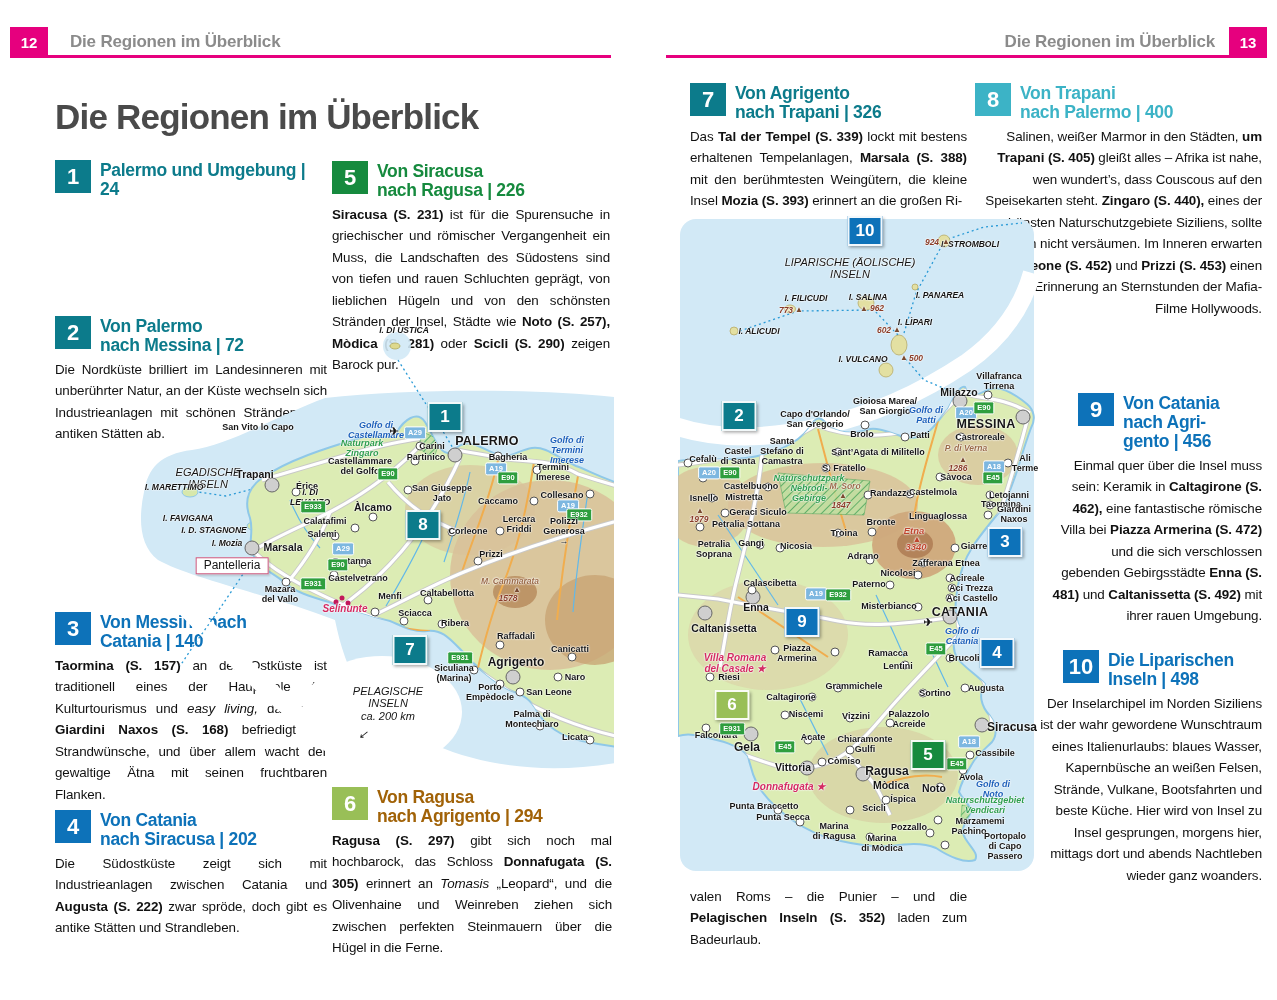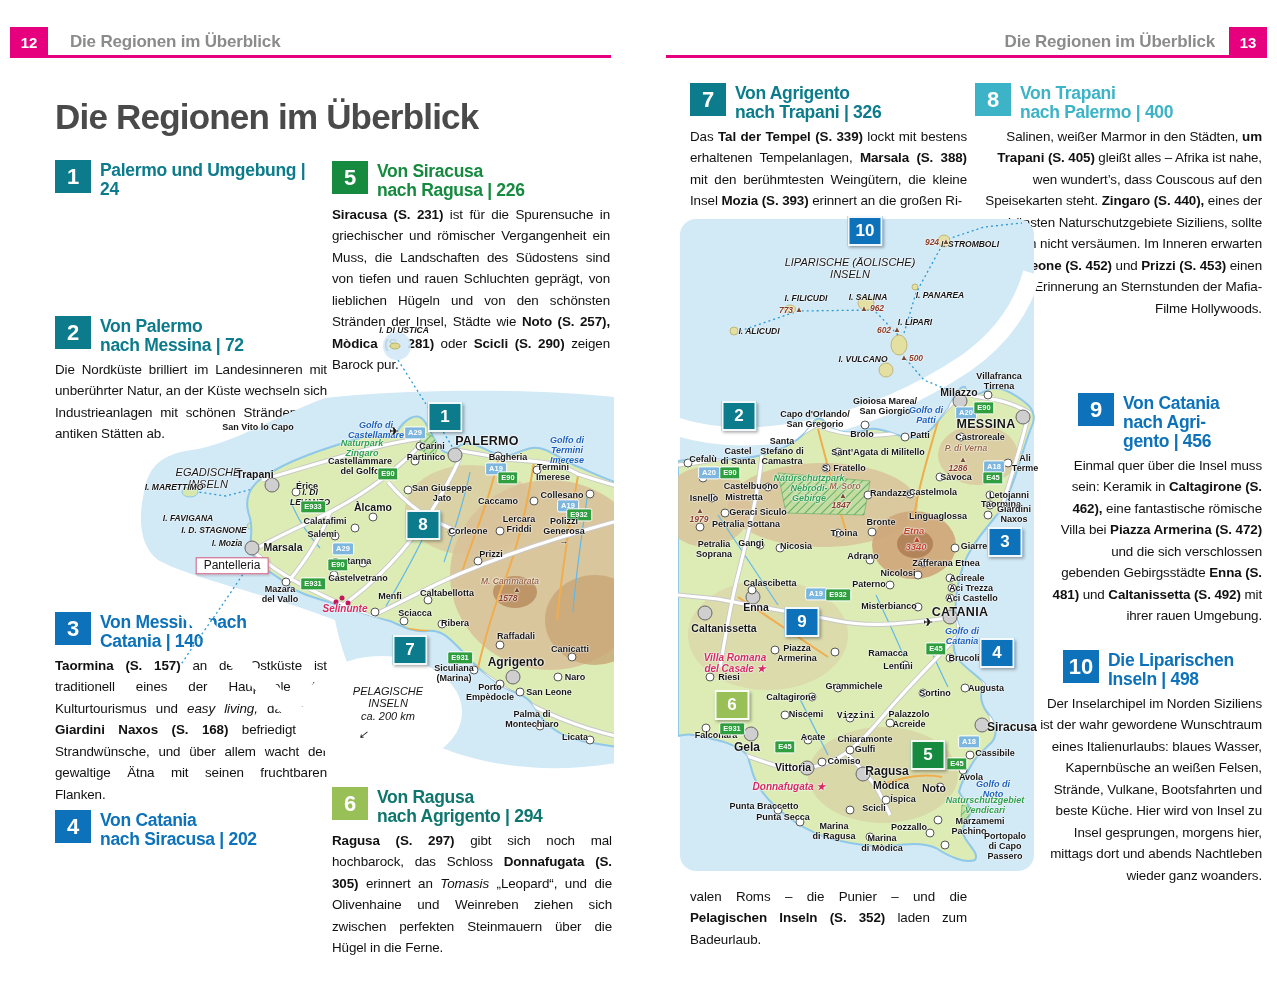--- a/index.html
+++ b/index.html
@@ -106,32 +106,33 @@
         <div class="numbox" style="background: rgb(13, 114, 185);">3</div>
     <h3 class="sec-title" style="color: rgb(13, 114, 185);">Von Messina nach<br>Catania | 140</h3>
       </div>
     <p class="sec-body"><b>Taormina (S. 157)</b><span> an der Ostküste ist traditionell eines der Hauptziele für Kulturtourismus und </span><i>easy living,</i><span> das nahe </span><b>Giardini Naxos (S. 168)</b><span> befriedigt die Strandwünsche, und über allem wacht der gewaltige Ätna mit seinen fruchtbaren Flanken.</span></p>
   </section>
   <section class="sec" id="sec4">
     <div class="sec-head">
         <div class="numbox" style="background: rgb(13, 114, 185);">4</div>
     <h3 class="sec-title" style="color: rgb(13, 114, 185);">Von Catania<br>nach Siracusa | 202</h3>
       </div>
+    <p class="sec-body"><span>Die Südostküste zeigt sich mit Industrieanlagen zwischen Catania und </span><b>Augusta (S. 222)</b><span> zwar spröde, doch gibt es antike Stätten und Strandleben.</span></p>
   </section>
   <section class="sec" id="sec5">
     <div class="sec-head">
         <div class="numbox" style="background: rgb(22, 138, 62);">5</div>
     <h3 class="sec-title" style="color: rgb(22, 138, 62);">Von Siracusa<br>nach Ragusa | 226</h3>
       </div>
     <p class="sec-body"><b>Siracusa (S. 231)</b><span> ist für die Spurensuche in griechischer und römischer Vergangenheit ein Muss, die Landschaften des Südostens sind von tiefen und rauen Schluchten geprägt, von lieblichen Hügeln und von den schönsten Stränden der Insel, Städte wie </span><b>Noto (S. 257),</b><span> </span><b>Mòdica (S. 281)</b><span> oder </span><b>Scicli (S. 290)</b><span> zeigen Barock pur.</span></p>
   </section>
   <section class="sec" id="sec6">
     <div class="sec-head">
         <div class="numbox" style="background: rgb(153, 191, 87);">6</div>
-    <h3 class="sec-title" style="color: #0f766e;">Von Ragusa<br>nach Agrigento | 294</h3>
+    <h3 class="sec-title" style="color: #a16207;">Von Ragusa<br>nach Agrigento | 294</h3>
       </div>
     <p class="sec-body"><b>Ragusa (S. 297)</b><span> gibt sich noch mal hochbarock, das Schloss </span><b>Donnafugata (S. 305)</b><span> erinnert an </span><i>Tomasis</i><span> „Leopard“, und die Olivenhaine und Weinreben ziehen sich zwischen perfekten Steinmauern über die Hügel in die Ferne.</span></p>
   </section>
   <section class="sec" id="sec7">
     <div class="sec-head">
         <div class="numbox" style="background: rgb(12, 123, 139);">7</div>
     <h3 class="sec-title" style="color: rgb(12, 123, 139);">Von Agrigento<br>nach Trapani | 326</h3>
       </div>
     <p class="sec-body"><span>Das </span><b>Tal der Tempel (S. 339)</b><span> lockt mit bestens erhaltenen Tempelanlagen, </span><b>Marsala (S. 388)</b><span> mit den berühmtesten Weingütern, die kleine Insel </span><b>Mozia (S. 393)</b><span> erinnert an die großen Ri-</span></p>
   </section>
@@ -587,21 +588,21 @@
       <div class="ml ml-sight" style="left: 57px; top: 448px;">Villa Romana
 del Casale ★</div>
       <div class="ml ml-city" style="left: 286px; top: 443px;">Brucoli</div>
       <div class="ml ml-city" style="left: 220px; top: 451px;">Lentini</div>
       <div class="ml ml-city" style="left: 51px; top: 462px;">Riesi</div>
       <div class="ml ml-city" style="left: 176px; top: 471px;">Grammichele</div>
       <div class="ml ml-city" style="left: 257px; top: 478px;">Sortino</div>
       <div class="ml ml-city" style="left: 308px; top: 473px;">Augusta</div>
       <div class="ml ml-city" style="left: 113px; top: 482px;">Caltagirone</div>
       <div class="ml ml-city" style="left: 128px; top: 499px;">Niscemi</div>
-      <div class="ml ml-city" style="left: 178px; top: 501px; font-family: Liberation Mono, monospace;">Vizzini</div>
+      <div class="ml ml-city" style="left: 178px; top: 501px;">Vizzini</div>
       <div class="ml ml-city" style="left: 231px; top: 504px;">Palazzolo
 Acreide</div>
       <div class="ml ml-lg" style="left: 334px; top: 513px;">Siracusa</div>
       <div class="ml ml-city" style="left: 38px; top: 520px;">Falconara</div>
       <div class="ml ml-re" style="left: 54px; top: 514px;">E931</div>
       <div class="ml ml-city" style="left: 135px; top: 522px;">Acate</div>
       <div class="ml ml-city" style="left: 187px; top: 529px;">Chiaramonte
 Gulfi</div>
       <div class="ml ml-lg" style="left: 69px; top: 533px;">Gela</div>
       <div class="ml ml-re" style="left: 107px; top: 532px;">E45</div>

